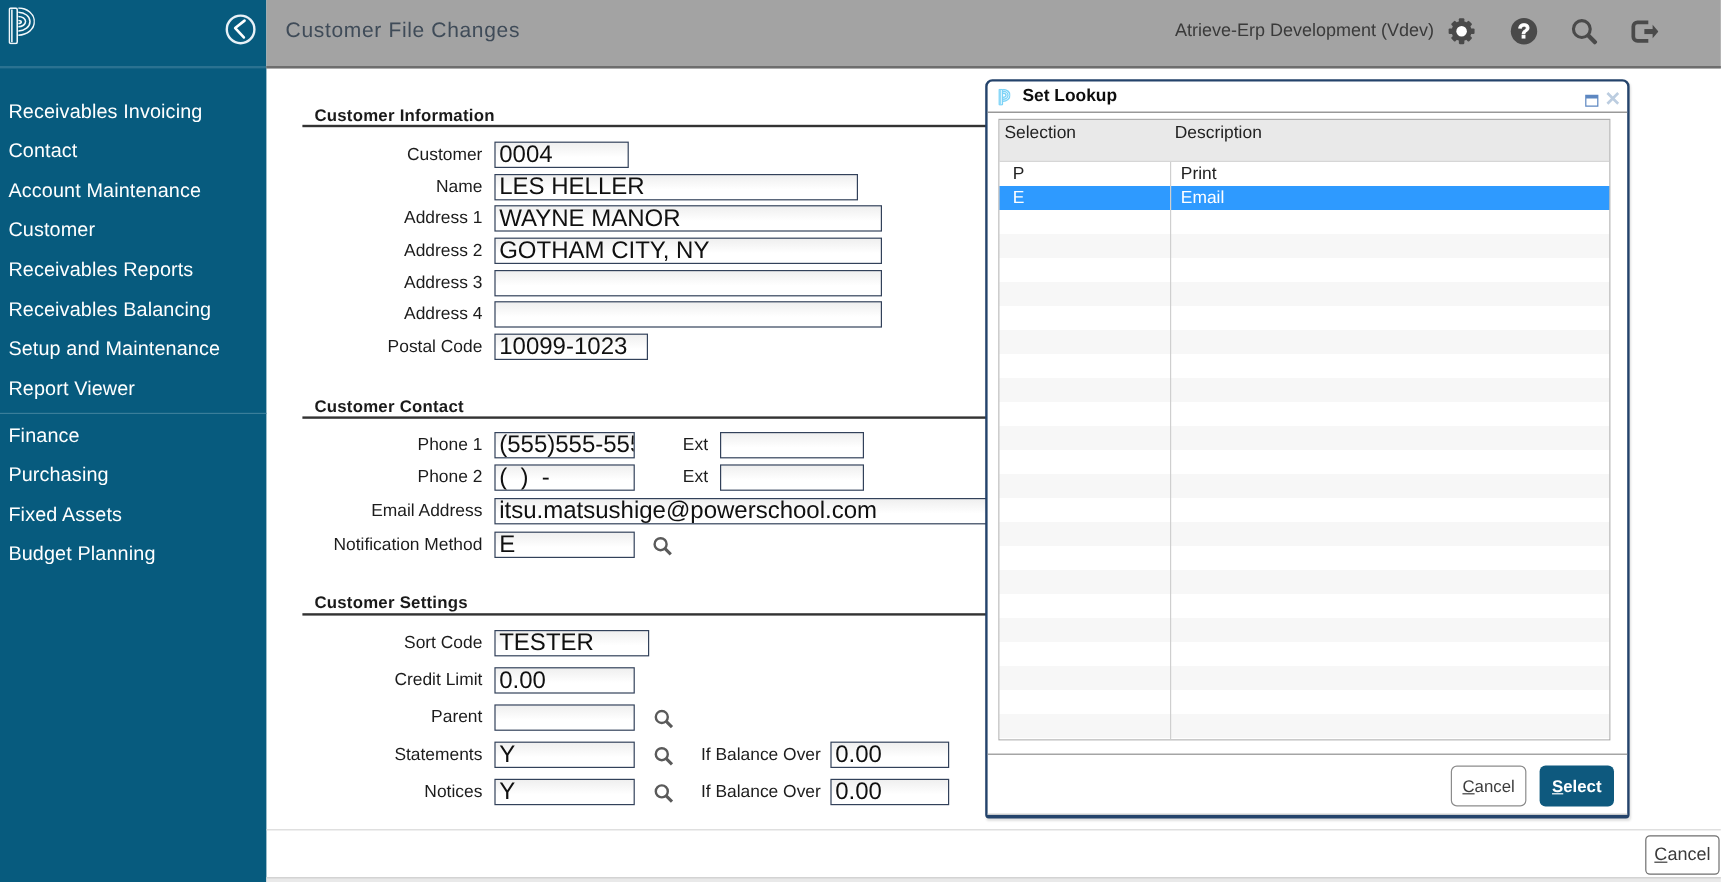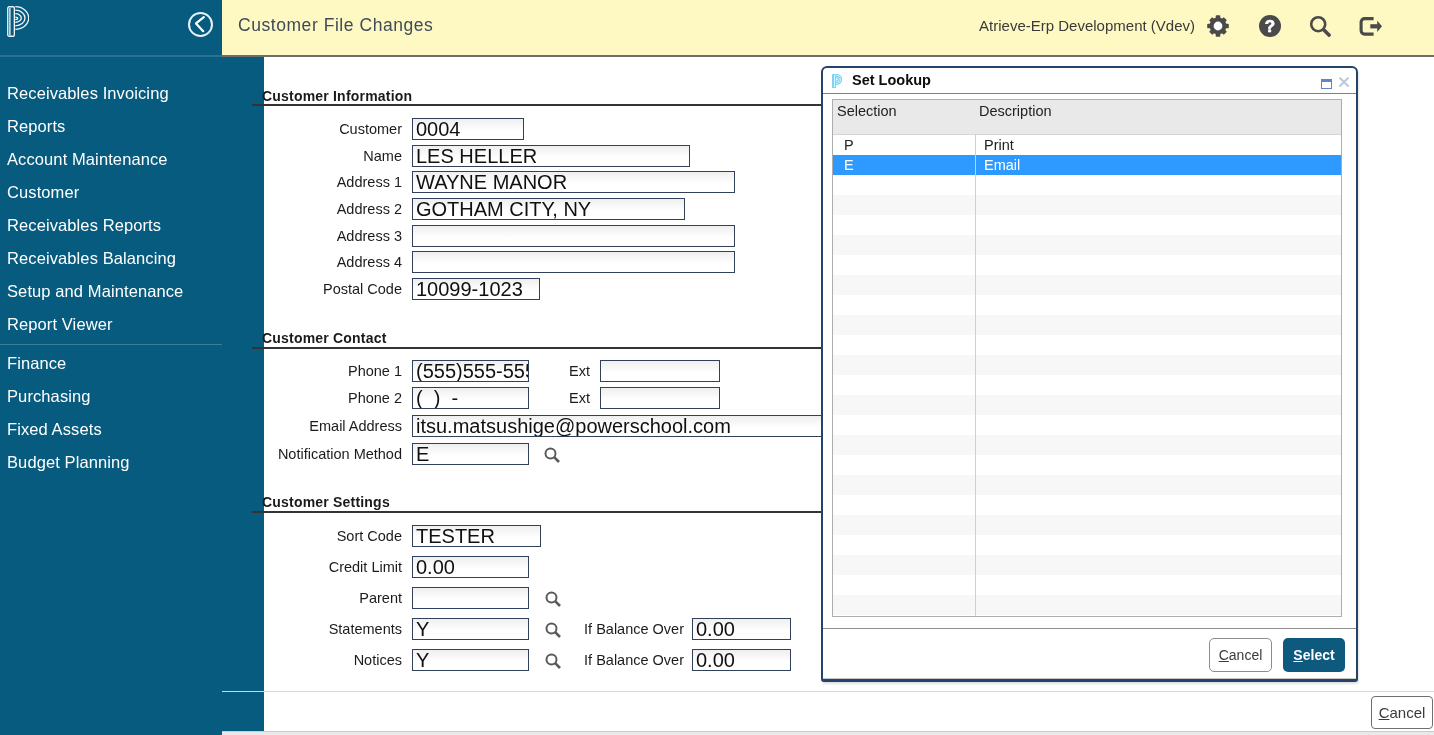--- a/index.html
+++ b/index.html
@@ -1,28 +1,28 @@
 <!DOCTYPE html>
 <html><head>
 <meta charset="utf-8">
 <style>
   * { margin:0; padding:0; box-sizing:border-box; }
   html,body { width:1434px; height:735px; background:#fff; font-family:"Liberation Sans",sans-serif; overflow:hidden; }
   .abs { position:absolute; }
   
-  #sidebar { position:absolute; left:0; top:0; width:264px; height:735px; background:#075B7E; }
+  #sidebar { position:absolute; left:0; top:0; width:222px; height:735px; background:#075B7E; }
   #sb-div1 { position:absolute; left:0; top:55px; width:222px; height:2px; background:#2a7291; }
   .menu { position:absolute; left:0; width:222px; list-style:none; }
   .menu li { height:33px; line-height:33px; padding-left:7px; color:#ffffff; font-size:16.5px; letter-spacing:0.1px; white-space:nowrap; }
   #menu1 { top:77px; }
   #sb-div2 { position:absolute; left:0; top:344px; width:222px; height:1px; background:#3a7e9a; }
   #menu2 { top:347px; }
   #collapse { position:absolute; left:188px; top:12px; width:25px; height:25px; border:2px solid #e8f1f7; border-radius:50%; }
   
-  #header { position:absolute; left:222px; top:0; width:1212px; height:57px; background:#fef9c3; border-bottom:2px solid #6d6d6d; }
+  #header { position:absolute; left:222px; top:0; width:1212px; height:57px; background:#a3a3a3; border-bottom:2px solid #6d6d6d; }
   #title { position:absolute; left:16px; top:15px; font-size:17.5px; letter-spacing:0.55px; color:#3f4b58; }
   #envname { position:absolute; right:239px; top:17px; font-size:15px; color:#3a3a3a;margin-left:40px; }
   .hicon { position:absolute; top:14px; }
   
   .sechead { position:absolute; font-size:14px; font-weight:bold; letter-spacing:0.2px; color:#1a1a1a;text-align:right; }
   .secline { position:absolute; height:2px; background:#333333; width:570px; left:252px; }
   .flabel { position:absolute; width:170px; text-align:right; font-size:14.5px; color:#1c1c1c; left:232px; }
   .inp { position:absolute; height:22px; border:1px solid #32415a; background:linear-gradient(#efefef,#ffffff 60%); font-size:20px; color:#101010; padding-left:3px; line-height:20px; white-space:nowrap; overflow:hidden; }
   .mag { position:absolute; width:17px; height:17px; }
   
@@ -59,21 +59,21 @@
     </g>
   </svg>
   <div id="collapse">
     <svg width="21" height="21" viewBox="0 0 21 21">
         <path d="M13.8,3.2 L6,9.4 L13.2,17.2" fill="none" stroke="#ffffff" stroke-width="2.2" stroke-linecap="round" stroke-linejoin="round"></path>
       </svg>
   </div>
   <div id="sb-div1"></div>
   <ul class="menu" id="menu1">
     <li>Receivables Invoicing</li>
-    <li>Reports</li>
+    <li>Contact</li>
     <li>Account Maintenance</li>
     <li>Customer</li>
     <li>Receivables Reports</li>
     <li>Receivables Balancing</li>
     <li>Setup and Maintenance</li>
     <li>Report Viewer</li>
   </ul>
   <div id="sb-div2"></div>
   <ul class="menu" id="menu2">
     <li>Finance</li>
@@ -118,25 +118,25 @@
     <path d="M19.2,6.7 L24,12.3 L19.2,17.9 z" fill="#4a4a4a"></path>
   </svg>
 </div>
 
 <div class="sechead" style="left:262px;top:88px">Customer Information</div>
 <div class="secline" style="top:104px"></div>
 
 <div class="flabel" style="top:121px">Customer</div>
 <div class="inp" style="left:412px;top:118px;width:112px">0004</div>
 <div class="flabel" style="top:148px">Name</div>
-<div class="inp" style="left:412px;top:145px;width:278px">LES HELLER</div>
+<div class="inp" style="left:412px;top:145px;width:303px">LES HELLER</div>
 <div class="flabel" style="top:174px">Address 1</div>
 <div class="inp" style="left:412px;top:171px;width:323px">WAYNE MANOR</div>
 <div class="flabel" style="top:201px">Address 2</div>
-<div class="inp" style="left:412px;top:198px;width:273px">GOTHAM CITY, NY</div>
+<div class="inp" style="left:412px;top:198px;width:323px">GOTHAM CITY, NY</div>
 <div class="flabel" style="top:228px">Address 3</div>
 <div class="inp" style="left:412px;top:225px;width:323px"></div>
 <div class="flabel" style="top:254px">Address 4</div>
 <div class="inp" style="left:412px;top:251px;width:323px"></div>
 <div class="flabel" style="top:281px">Postal Code</div>
 <div class="inp" style="left:412px;top:278px;width:128px">10099-1023</div>
 
 <div class="sechead" style="left:262px;top:330px">Customer Contact</div>
 <div class="secline" style="top:347px"></div>
 

